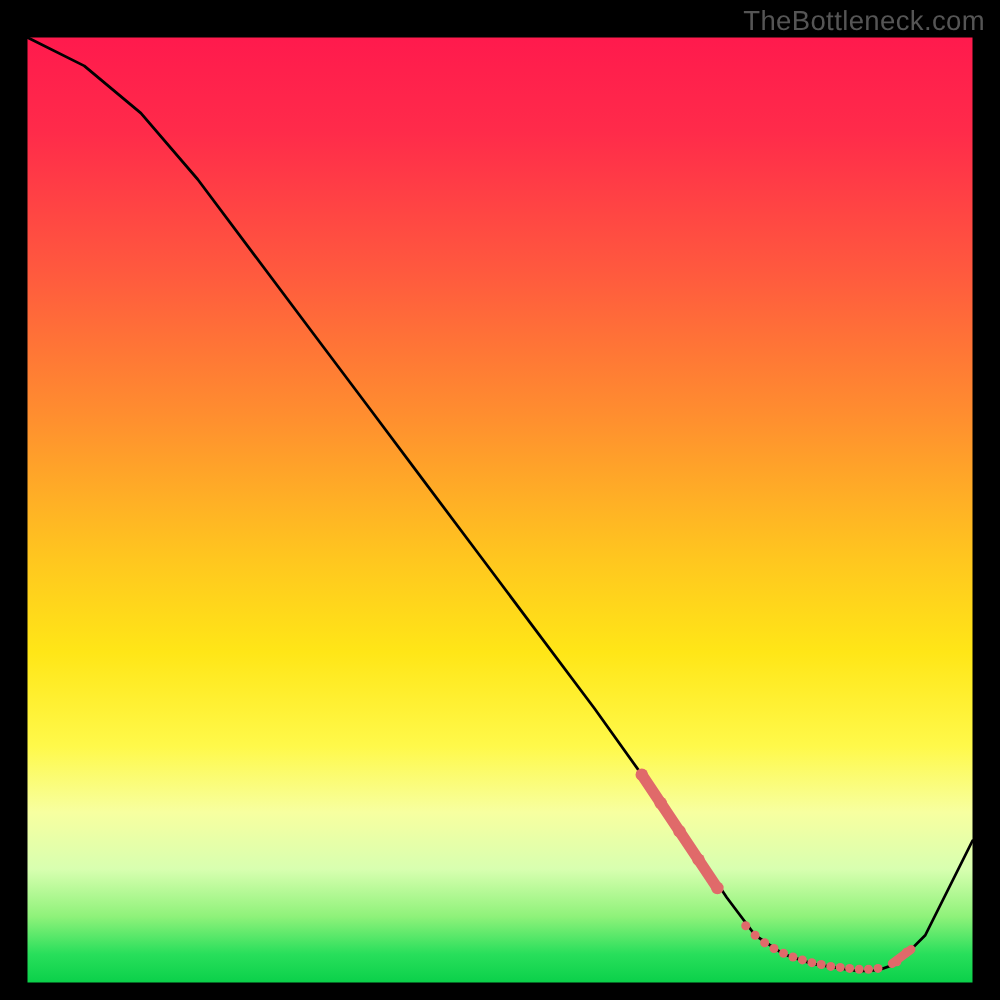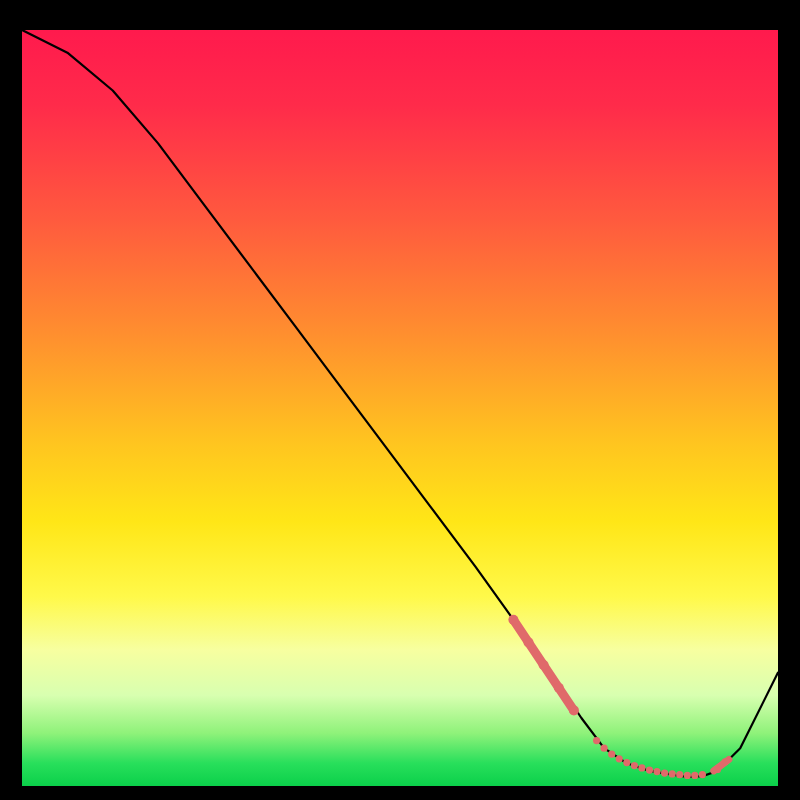--- a/index.html
+++ b/index.html
@@ -73,20 +73,21 @@
   .bar {
     stroke: #e06a6a;
     stroke-width: 9;
     stroke-linecap: round;
   }
 </style>
 </head>
 <body>
 
 <div class="frame">
+  <div class="watermark">TheBottleneck.com</div>
 
   <div class="plot">
     <svg class="curve" viewBox="0 0 756 756">
       <path class="curve-path" id="curvePath" d="M0.0 0.0 L45.4 22.7 L90.7 60.5 L136.1 113.4 L181.4 173.9 L226.8 234.4 L272.2 294.8 L317.5 355.3 L362.9 415.8 L408.2 476.3 L453.6 536.8 L491.4 589.7 L529.2 642.6 L559.4 688.0 L582.1 718.2 L604.8 733.3 L627.5 740.9 L650.2 744.7 L665.3 746.9 L680.4 746.2 L695.5 740.9 L718.2 718.2 L756.0 642.6 "></path>
       <g id="dots">
           <line x1="491.40000000000003" y1="589.6800000000001" x2="551.88" y2="680.4" class="bar"></line>
           <circle cx="491.4" cy="589.7" r="5" class="dot"></circle>
           <circle cx="506.5" cy="612.4" r="5" class="dot"></circle>
           <circle cx="521.6" cy="635.0" r="5" class="dot"></circle>
           <circle cx="536.8" cy="657.7" r="5" class="dot"></circle>

